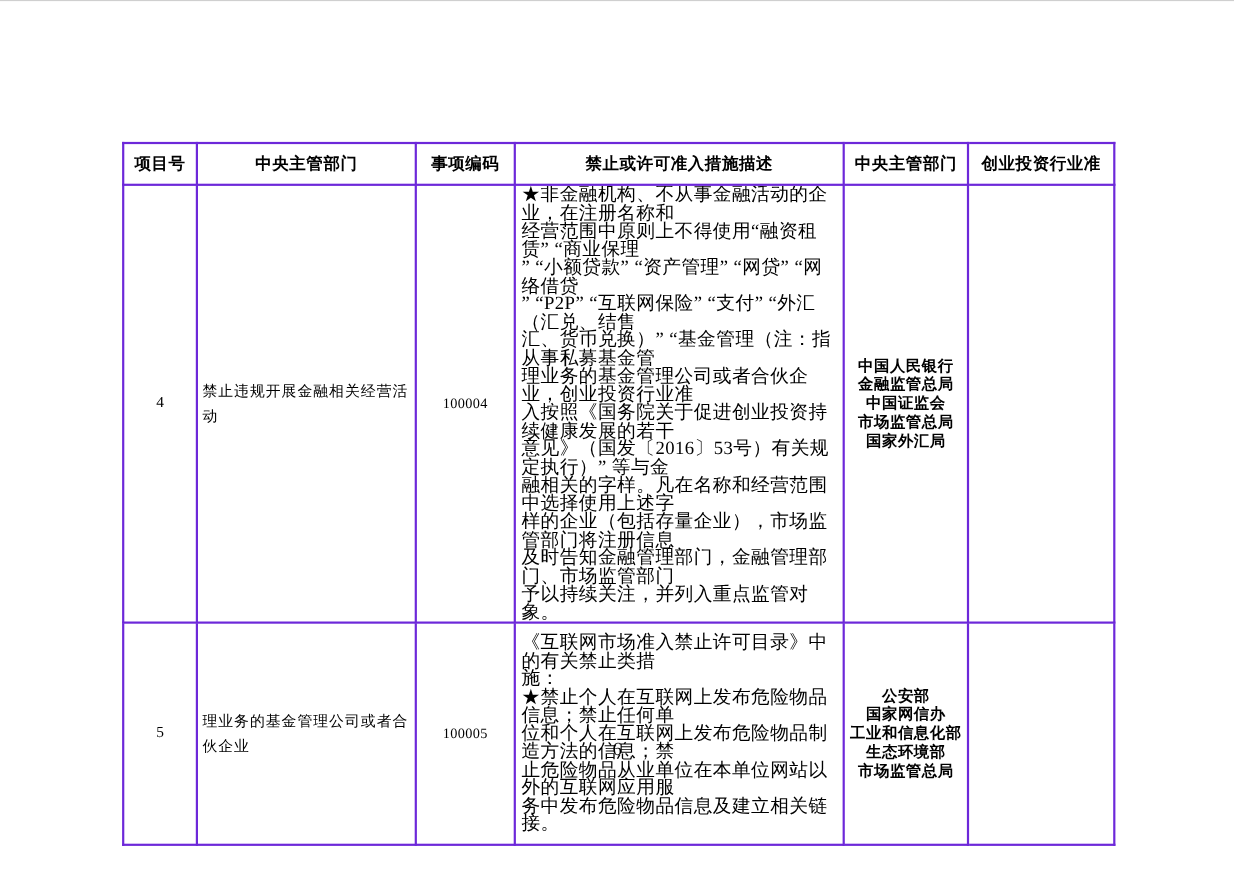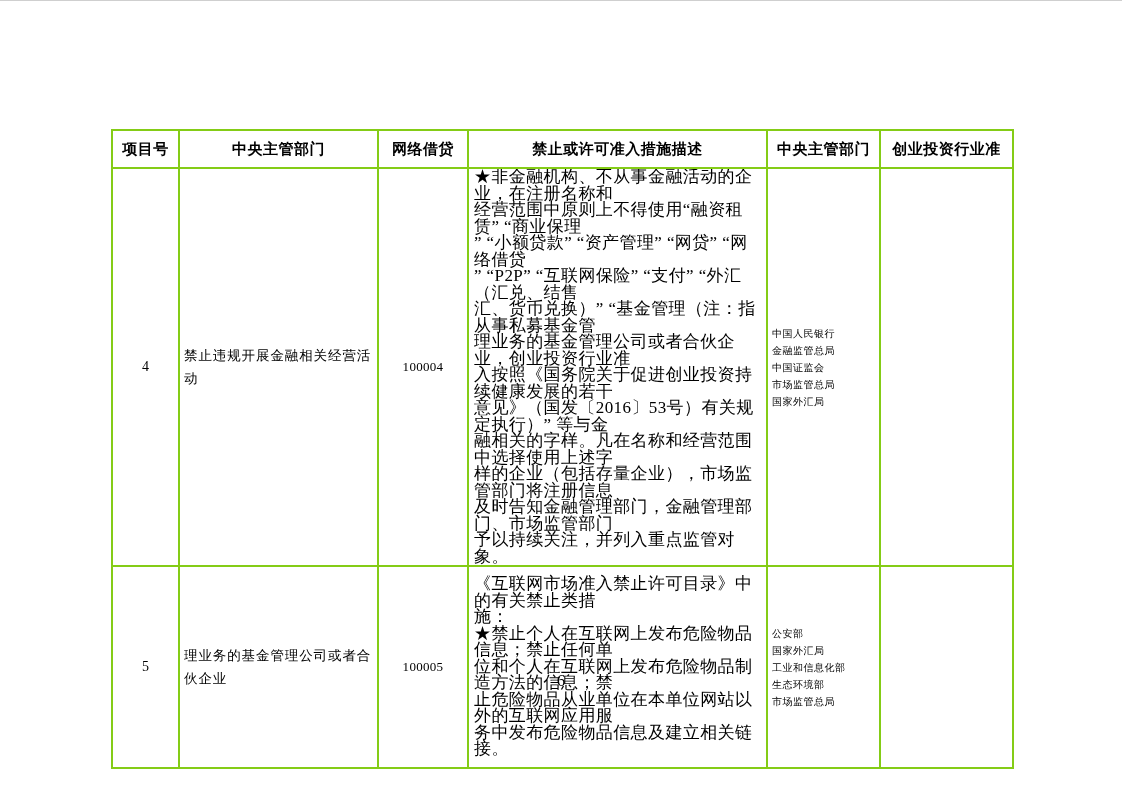--- a/index.html
+++ b/index.html
@@ -25,21 +25,21 @@
   }
   table.grid {
     position: absolute;
     left: 111px;
     top: 129px;
     border-collapse: collapse;
     table-layout: fixed;
   }
   table.grid th,
   table.grid td {
-    border: 2px solid #84cc16;
+    border: 2px solid #6d28d9;
     overflow: hidden;
     background: #ffffff;
   }
   table.grid th {
     font-weight: bold;
     font-size: 15px;
     letter-spacing: 0.5px;
     text-align: center;
     vertical-align: middle;
     height: 36px;
@@ -72,27 +72,28 @@
     text-align: left;
     vertical-align: middle;
     padding: 0 3px 0 5px;
     font-size: 17px;
     letter-spacing: 0.4px;
     line-height: 16.5px;
     white-space: pre-wrap;
     word-break: break-all;
   }
   td.c-dept {
-    text-align: left;
+    text-align: center;
     vertical-align: middle;
     padding: 0 4px;
-    font-size: 10px;
+    font-size: 14px;
     letter-spacing: 0.5px;
     line-height: 17px;
     white-space: pre-wrap;
+    font-weight: bold;
   }
   td.c-local {
     vertical-align: middle;
   }
   .pageno {
     position: absolute;
     left: 0;
     top: 671px;
     width: 1122px;
     text-align: center;
@@ -112,21 +113,21 @@
       <col style="width:199px">
       <col style="width:90px">
       <col style="width:299px">
       <col style="width:113px">
       <col style="width:133px">
     </colgroup>
     <thead>
       <tr>
         <th>项目号</th>
         <th>中央主管部门</th>
-        <th>网络借贷</th>
+        <th>事项编码</th>
         <th>禁止或许可准入措施描述</th>
         <th>中央主管部门</th>
         <th>创业投资行业准</th>
       </tr>
     </thead>
     <tbody>
       <tr class="row-tall">
         <td class="c-num">4</td>
         <td class="c-name">禁止违规开展金融相关经营活动</td>
         <td class="c-code">100004</td>
@@ -153,21 +154,21 @@
         <td class="c-num">5</td>
         <td class="c-name">理业务的基金管理公司或者合伙企业</td>
         <td class="c-code">100005</td>
         <td class="c-desc">《互联网市场准入禁止许可目录》中的有关禁止类措
 施：
 ★禁止个人在互联网上发布危险物品信息；禁止任何单
 位和个人在互联网上发布危险物品制造方法的信息；禁
 止危险物品从业单位在本单位网站以外的互联网应用服
 务中发布危险物品信息及建立相关链接。</td>
         <td class="c-dept">公安部
-国家外汇局
+国家网信办
 工业和信息化部
 生态环境部
 市场监管总局</td>
         <td class="c-local"></td>
       </tr>
     </tbody>
   </table>
 
   <div class="pageno">6</div>
 </div>

